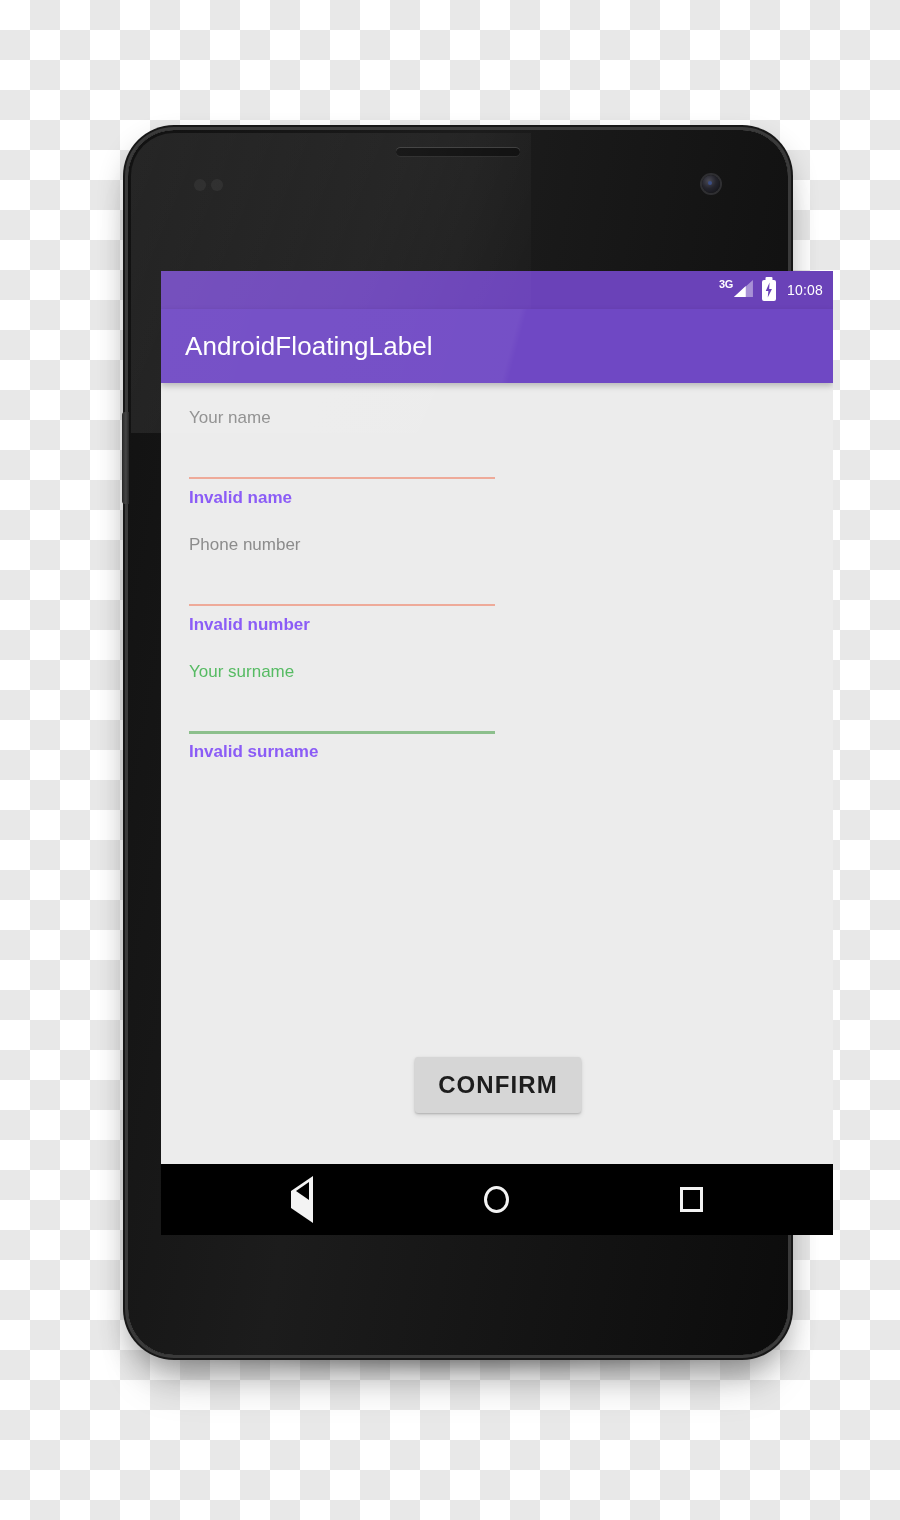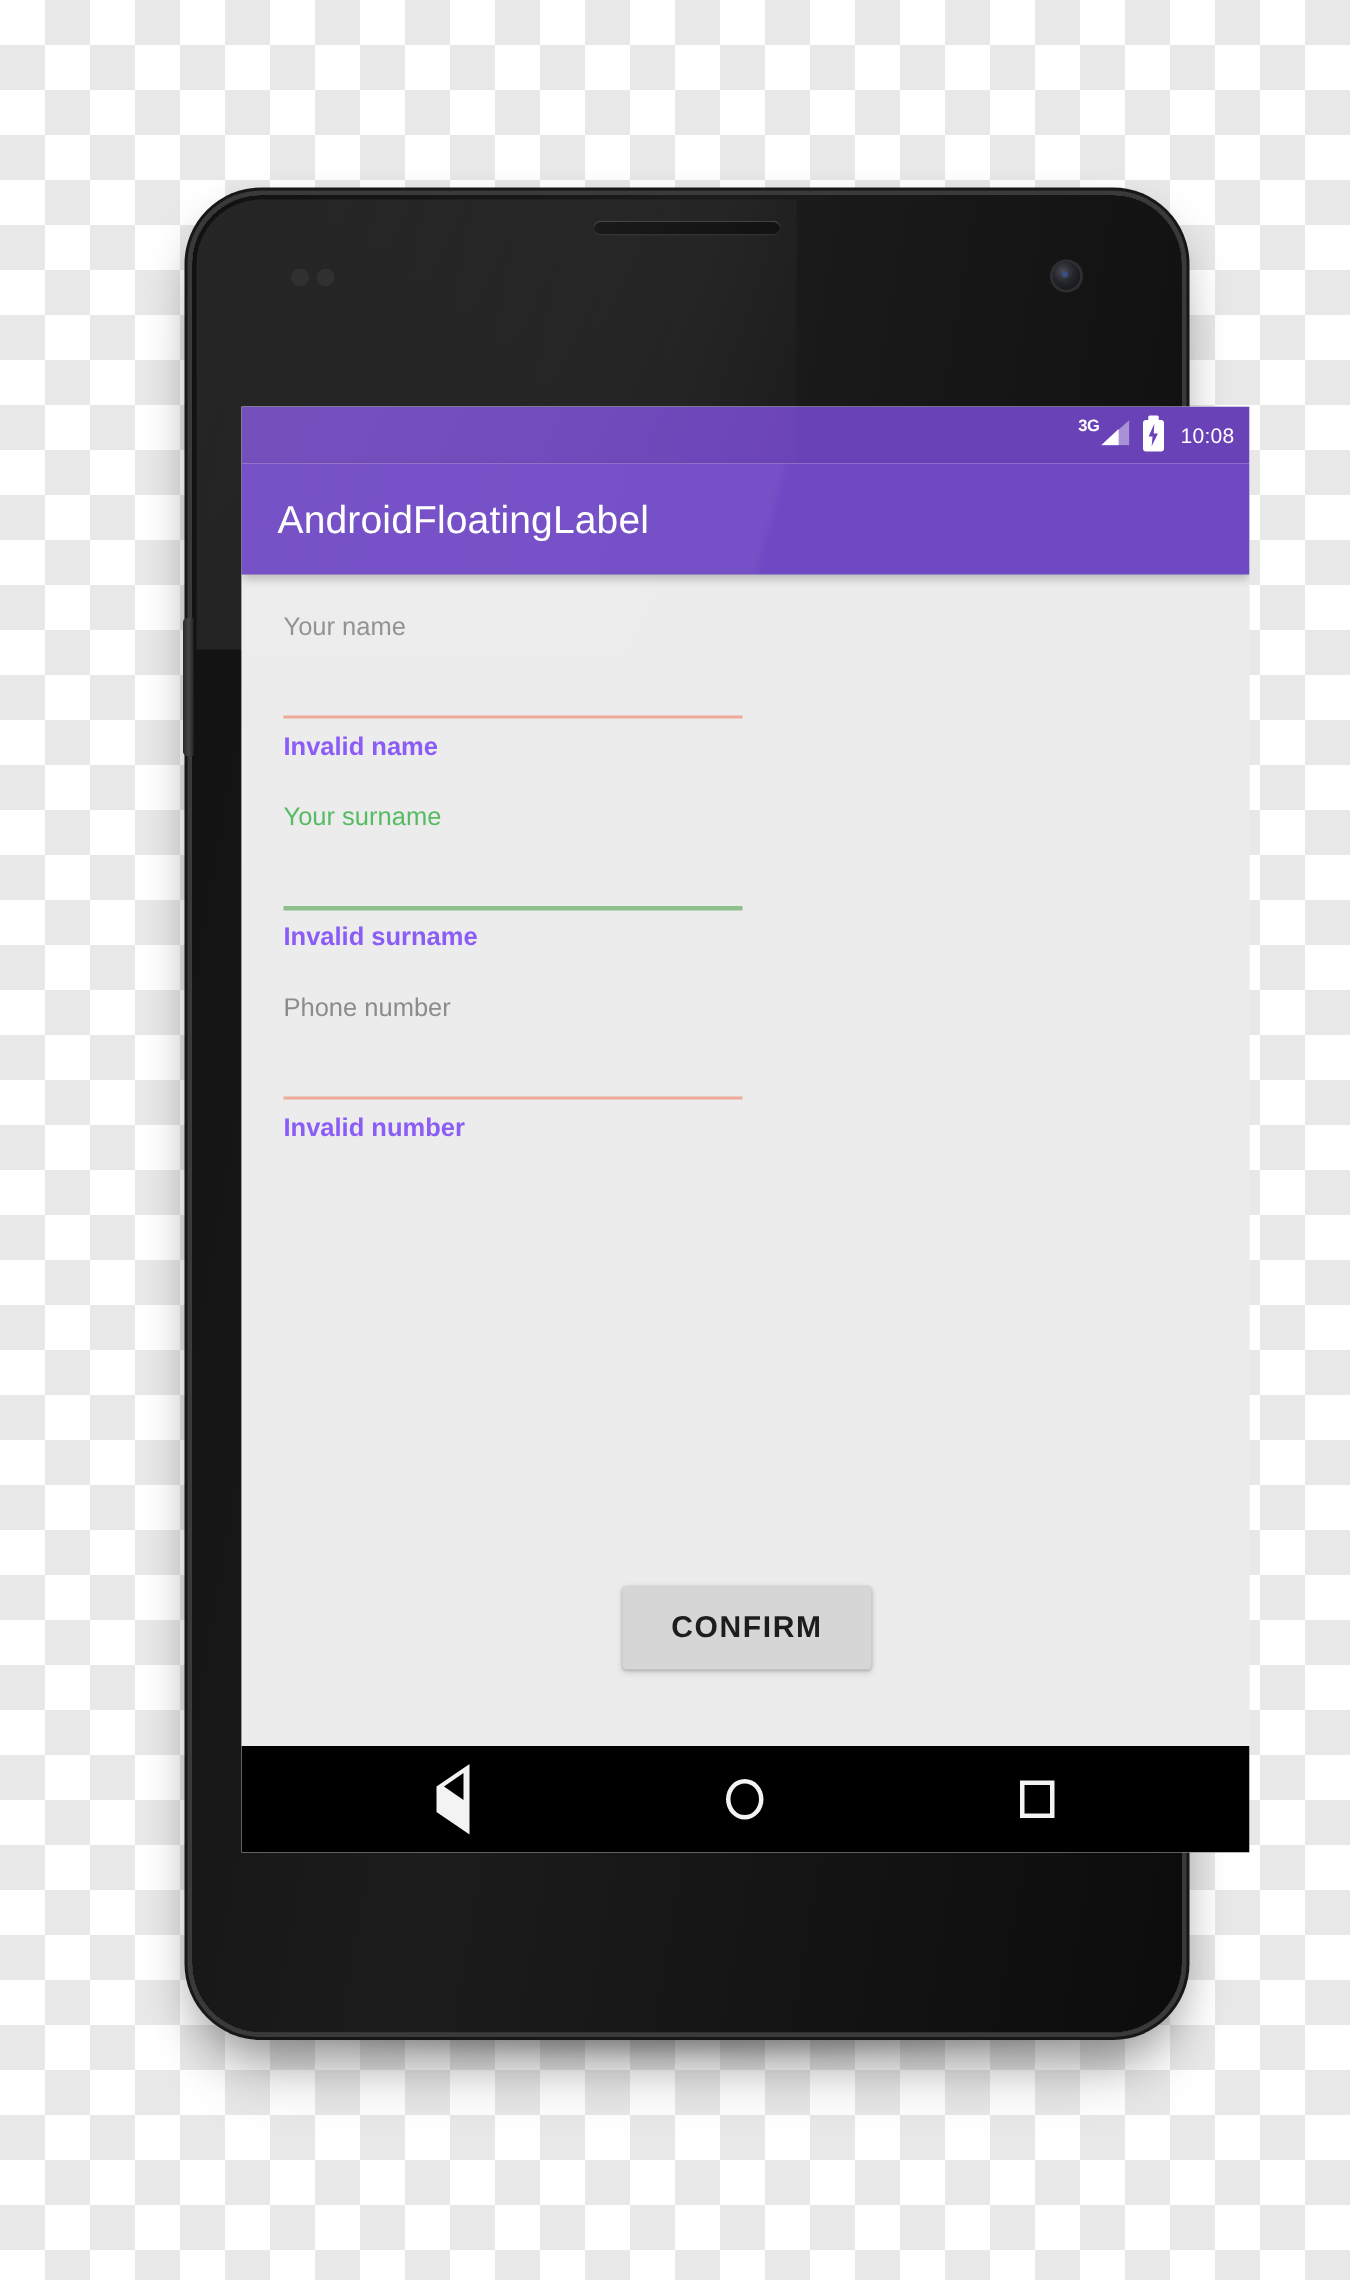--- a/index.html
+++ b/index.html
@@ -302,21 +302,21 @@
     justify-content: center;
   }
   #confirm-button {
     min-width: 166px;
     height: 56px;
     border: none;
     border-radius: 3px;
     background: #d6d6d6;
     color: #1d1d1d;
     font-family: "Liberation Sans", sans-serif;
-    font-size: 20px;
+    font-size: 24px;
     font-weight: bold;
     letter-spacing: 1.1px;
     cursor: pointer;
     box-shadow: 0 1px 2px rgba(0,0,0,0.18), 0 2px 5px rgba(0,0,0,0.12);
   }
 
   
   #nav-bar {
     height: 71px;
     background: #000000;
@@ -406,31 +406,31 @@
     <div id="content">
 
       <div class="field-group">
         <div class="field-label hint">Your name</div>
         <div class="field-input"></div>
         <div class="field-underline error-light"></div>
         <div class="field-error">Invalid name</div>
       </div>
 
       <div class="field-group">
+        <div class="field-label hint">Phone number</div>
+        <div class="field-input"></div>
+        <div class="field-underline error-light"></div>
+        <div class="field-error">Invalid number</div>
+      </div>
+
+      <div class="field-group">
         <div class="field-label accent">Your surname</div>
         <div class="field-input"></div>
         <div class="field-underline ok"></div>
         <div class="field-error">Invalid surname</div>
-      </div>
-
-      <div class="field-group">
-        <div class="field-label hint">Phone number</div>
-        <div class="field-input"></div>
-        <div class="field-underline error-light"></div>
-        <div class="field-error">Invalid number</div>
       </div>
 
       <div id="button-row">
         <button id="confirm-button">CONFIRM</button>
       </div>
     </div>
 
     <div id="nav-bar">
       <div class="nav-key">
         <span class="nav-back-inner">

